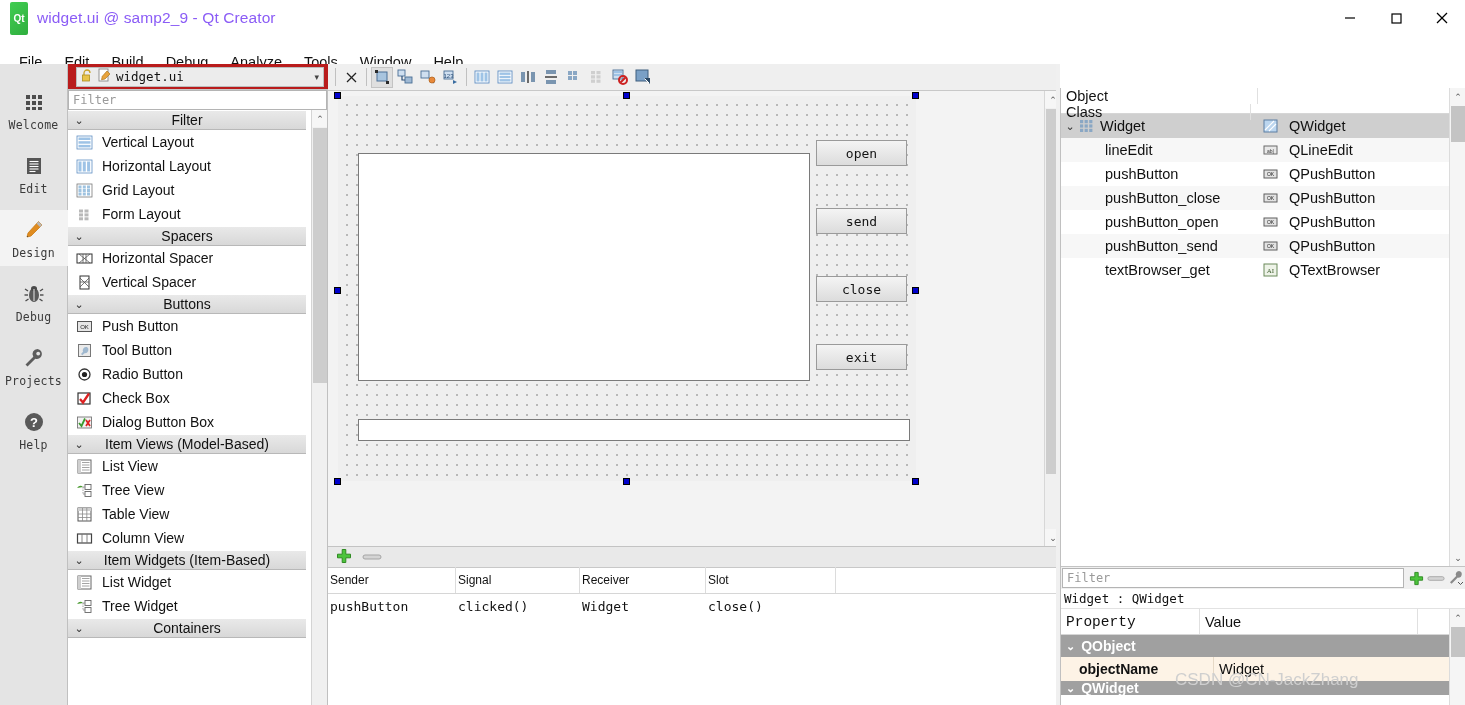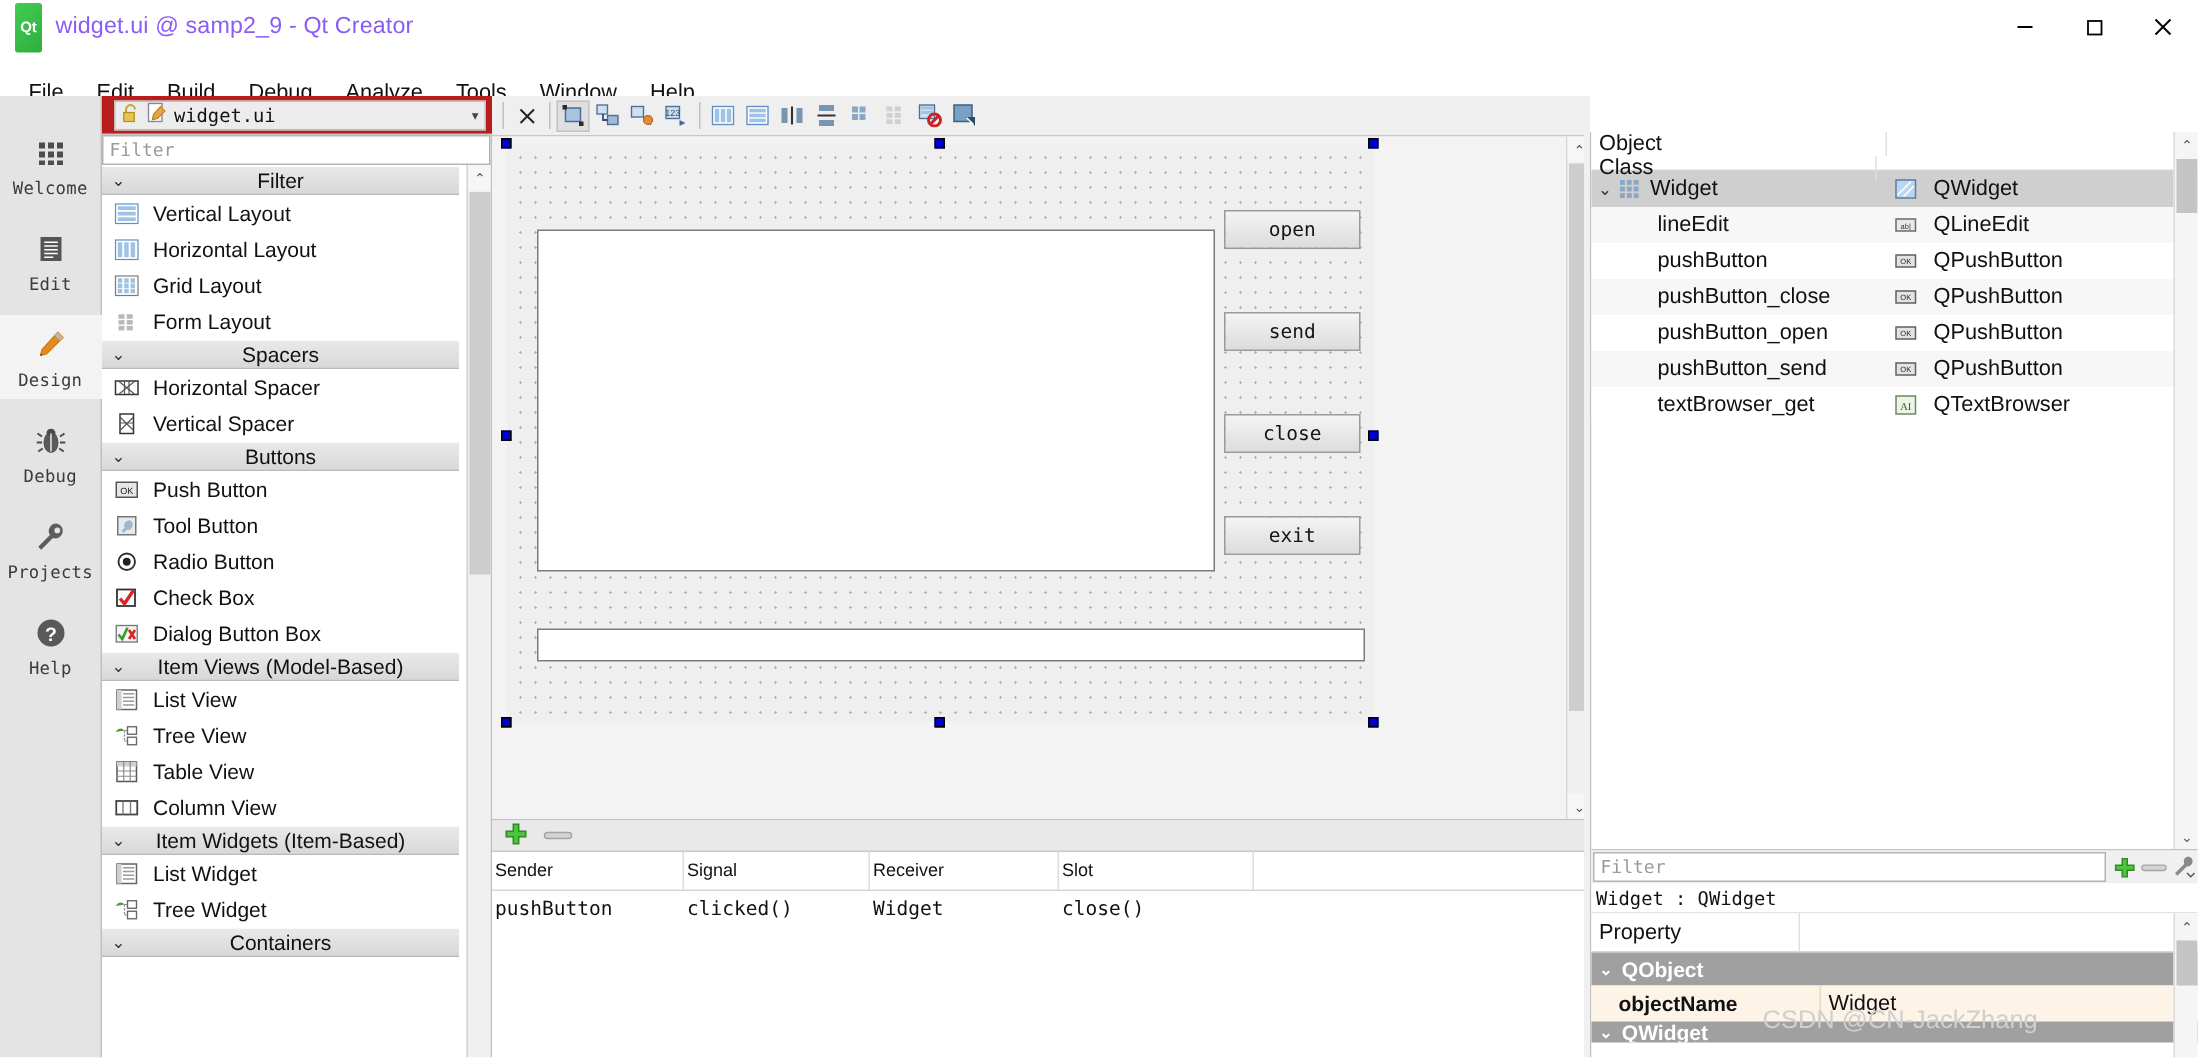--- a/index.html
+++ b/index.html
@@ -228,21 +228,21 @@
   .pe-subject {
     height: 20px; display: flex; align-items: center; padding-left: 3px;
     font-family: "DejaVu Sans Mono", monospace; font-size: 12.5px; color: #111;
     background: #fff; border-bottom: 1px solid #e2e2e2;
   }
   .pe-head { display: flex; height: 26px; border-bottom: 1px solid #d6d6d6; background: #fff; }
   .pe-th {
     font-size: 14.5px; color: #111; display: flex; align-items: center; padding-left: 5px;
     border-right: 1px solid #e0e0e0;
   }
-  .pe-col-p { width: 139px; } .pe-col-v { width: 218px; }
+  .pe-col-p { width: 139px; font-family: Liberation Mono, monospace; } .pe-col-v { width: 218px; }
   .pe-group {
     height: 22px; background: #a0a0a0; display: flex; align-items: center;
     font-size: 14px; font-weight: bold; color: #ffffff; gap: 6px; padding-left: 5px;
   }
   .pe-row { display: flex; height: 24px; background: #fdf3e6; }
   .pe-name {
     width: 153px; font-size: 14px; font-weight: bold; color: #111;
     display: flex; align-items: center; padding-left: 18px;
     border-right: 1px solid #e6d9c6;
   }
@@ -1013,20 +1013,21 @@
         <div class="pe-icbtn">
           <svg width="16" height="16" viewBox="0 0 16 16">
               <path d="M11 1 a3.3 3.3 0 0 0 -2.8 5 L2 12.2 l1.6 1.6 l6.2 -6.2 A3.3 3.3 0 1 0 11 1 Z" fill="#8a8a8a"></path>
               <path d="M10 12 l2.5 2.5 l2.5 -2.5" fill="none" stroke="#555" stroke-width="1"></path>
             </svg>
         </div>
       </div>
       <div class="pe-subject">Widget : QWidget</div>
       <div class="pe-head">
         <div class="pe-th pe-col-p">Property</div>
+        <div class="pe-th pe-col-v">Value</div>
       </div>
       <div class="pe-group">
         <span style="font-size:11px;">⌄</span>
         <span>QObject</span>
       </div>
       <div class="pe-row">
         <div class="pe-name">objectName</div>
         <div class="pe-val">Widget</div>
       </div>
       <div class="pe-group" style="height:14px;overflow:hidden;">

